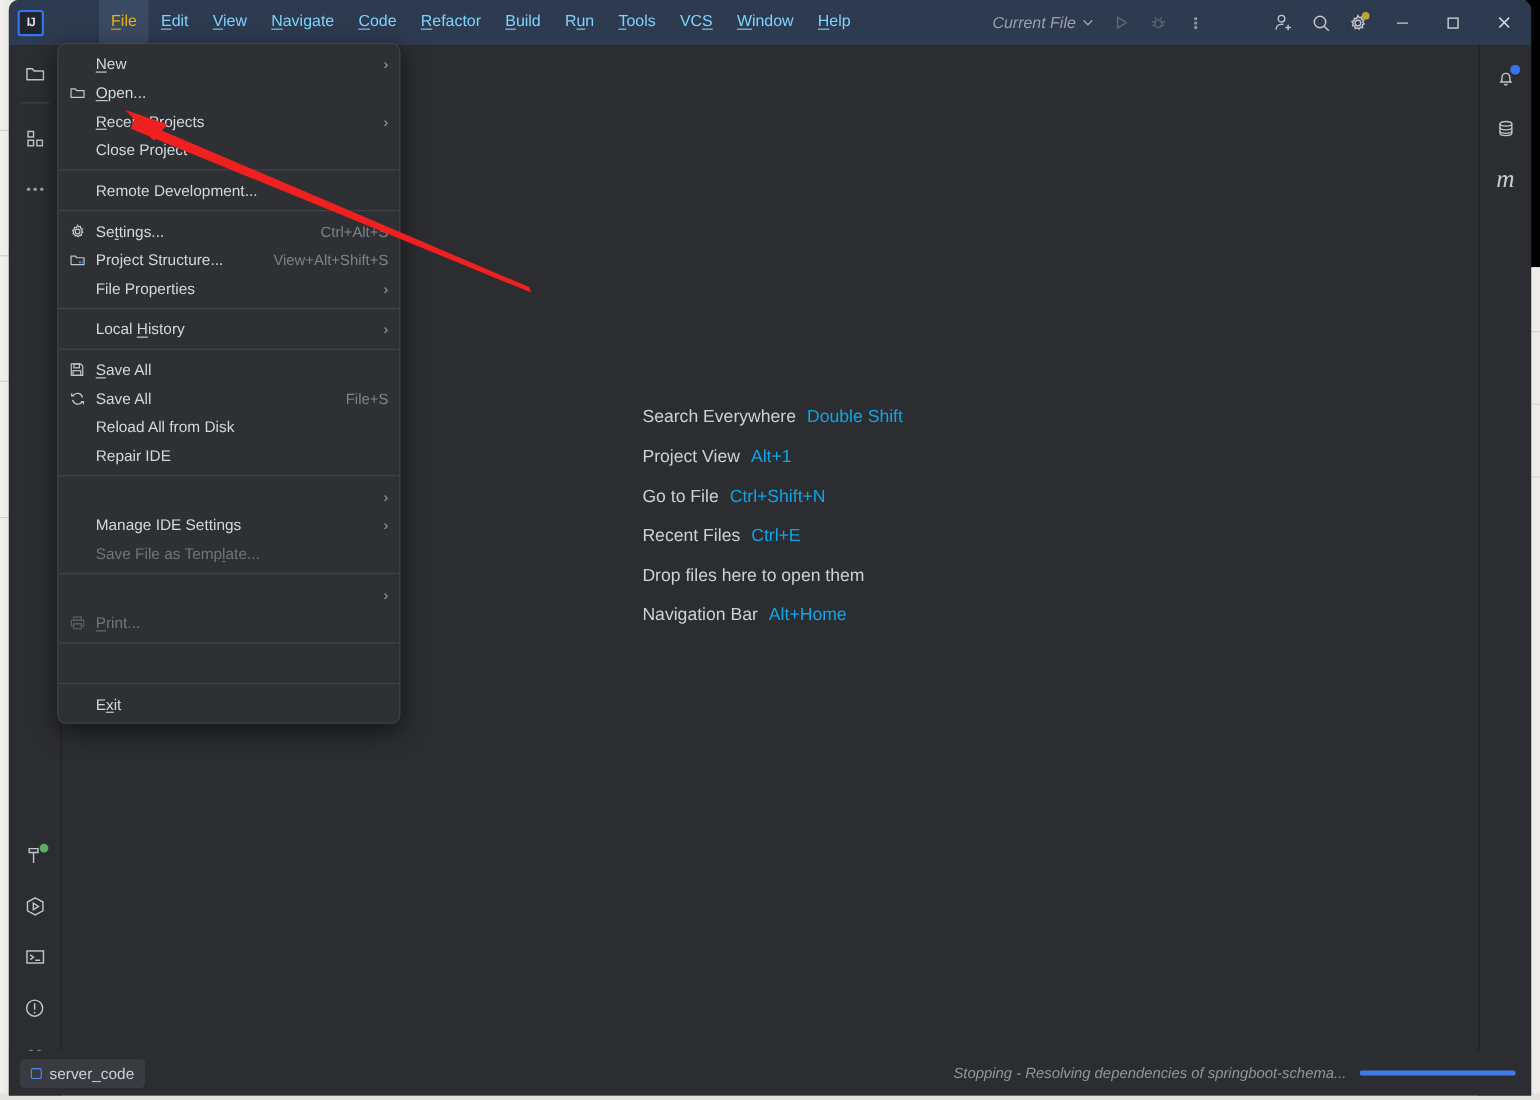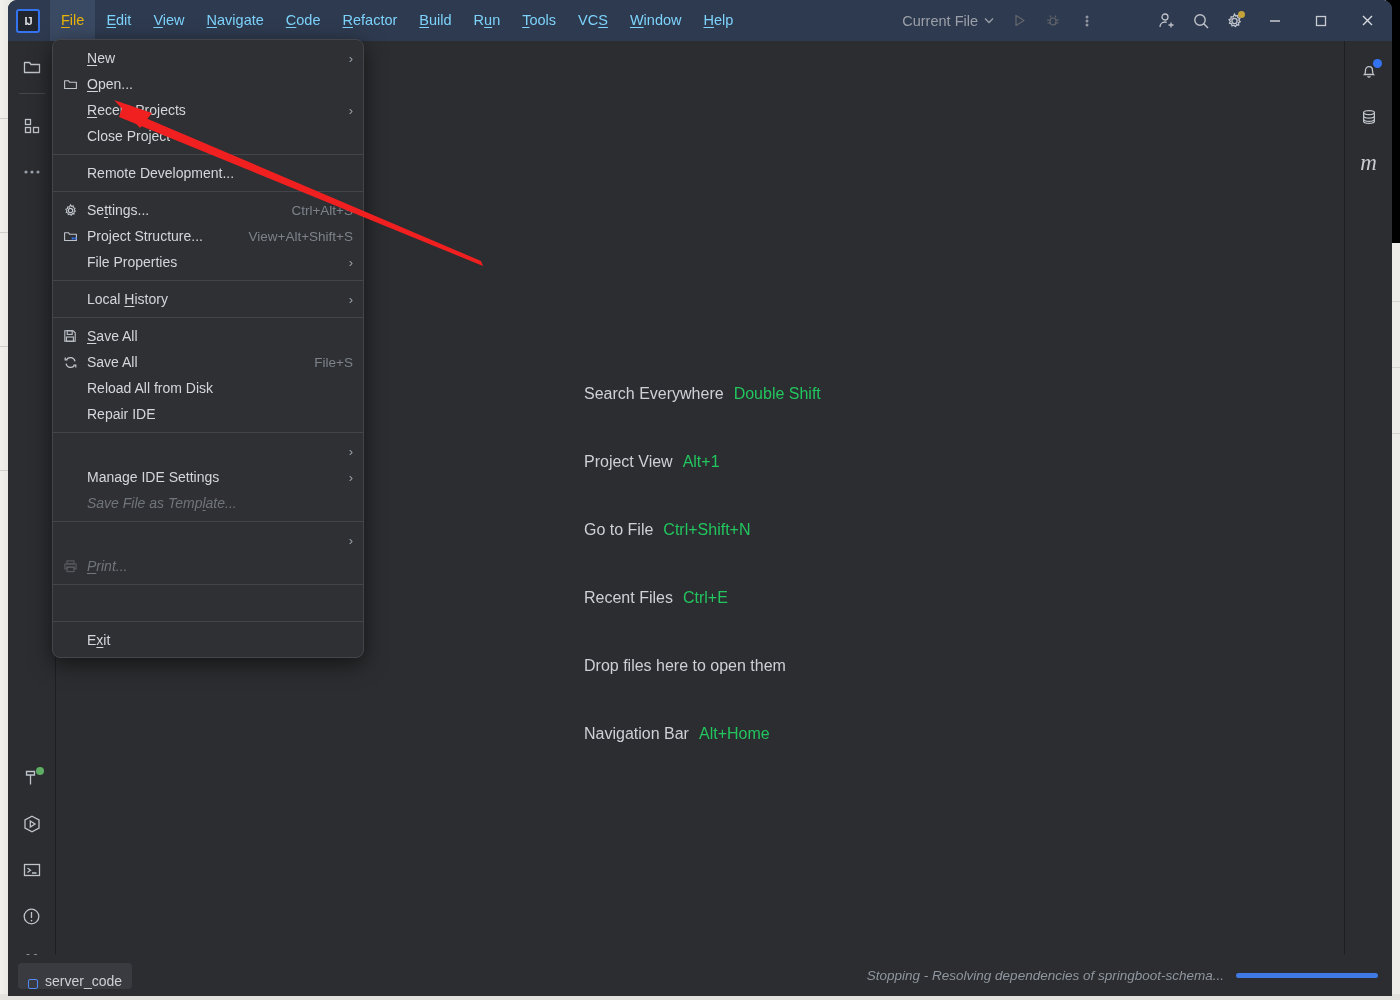--- a/index.html
+++ b/index.html
@@ -24,39 +24,39 @@
     position: absolute; left: 8px; top: 0; width: 1384px; height: 996px;
     background: #2b2d30;
     border-radius: 9px 9px 0 0;
     overflow: hidden;
   }
 
   
   .titlebar {
     position: relative; height: 41px; width: 100%;
     background: #2e3a4f;
-    display: flex; align-items: center;
+    display: flex; align-items: center; gap: 40px;
   }
   .ij-logo {
     width: 24px; height: 24px; margin-left: 8px; margin-right: 10px;
     border: 2px solid #3574f0; border-radius: 3px;
     background: #20252e;
     display:flex; align-items:center; justify-content:center;
     font-size: 11px; color:#dfe1e5; font-weight:bold; letter-spacing:-1px;
   }
   .menubar { display: flex; align-items: center; height: 41px; }
   .menubar .mi {
     padding: 0 11px; height: 41px; line-height: 41px;
     font-size: 14.5px; color: #7dd3fc; cursor: default; white-space: nowrap;
   }
   .menubar .mi.active { background: #3b4a63; color:#eab308; }
   .menubar .mi u { text-decoration: underline; text-underline-offset: 2px; }
 
   .tb-right { margin-left:auto; display:flex; align-items:center; height:41px; padding-right: 2px; }
-  .runcfg { display:flex; align-items:center; gap:6px; color:#9ba0a8; font-size:14.5px; padding:0 8px; }
+  .runcfg { display:flex; align-items:center; gap:6px; color:#9ba0a8; font-size:14.5px; padding:0 8px;font-style:italic; }
   .tbicon { width: 34px; height:41px; display:flex; align-items:center; justify-content:center; }
   .tbicon svg { display:block; }
   .wbtn { width: 46px; height: 41px; display:flex; align-items:center; justify-content:center; }
   .gear-dot { position:absolute; width:7px; height:7px; border-radius:50%; background:#c4a23a; top:11px; right:7px;}
 
   
   .leftstrip {
     position: absolute; left: 0; top: 41px; width: 48px; height: 955px;
     background: #2b2d30; border-right: 1px solid #1e1f22;
     display: flex; flex-direction: column; align-items: center;
@@ -74,31 +74,31 @@
   }
   .bluedot { position:absolute; width:9px; height:9px; border-radius:50%; background:#3574f0; top:8px; right:7px; }
   .mglyph { font-family:"Liberation Serif", serif; font-style: italic; font-size: 23px; color:#c9ccd1; }
 
   
   .editor {
     position: absolute; left: 48px; top: 41px; right: 48px; bottom: 41px;
     background: #2b2d30;
   }
   .shortcuts { position: absolute; left: 528px; top: 312px; }
-  .sc-row { height: 36px; display:flex; align-items:flex-start; gap: 10px; margin-top: 32px; }
+  .sc-row { height: 36px; display:flex; align-items:flex-end; gap: 10px; }
   .sc-label { font-size: 16px; color: #ced0d6; }
-  .sc-key { font-size: 16px; color: #22c55e; }
+  .sc-key { font-size: 16px; color: #0ea5e9; }
 
   
   .statusbar {
     position: absolute; left: 0; bottom: 0; width: 100%; height: 41px;
     background: #2b2d30; display:flex; align-items:center;
   }
   .status-proj {
-    margin-left: 10px; height: 26px; display:flex; align-items:flex-end; gap:7px;
+    margin-left: 10px; height: 26px; display:flex; align-items:center; gap:7px;
     background: #393b40; border-radius: 4px; padding: 0 10px;
     font-size: 14px; color: #ced0d6;
   }
   .proj-sq { width:10px; height:10px; border: 1.6px solid #548af7; border-radius:2px; }
   .status-right { margin-left:auto; display:flex; align-items:center; gap:12px; padding-right: 14px; }
   .status-msg { font-size: 13.5px; color: #9096a0; font-style: italic; }
   .progressbar { width: 142px; height: 5px; border-radius: 3px; background:#3f4busy; background:#40434a; overflow:hidden; }
   .progressbar > i { display:block; height:100%; background:#3f7ae4; }
 
   
@@ -110,21 +110,21 @@
     z-index: 40;
   }
   .menu .row {
     height: 26px; display: flex; align-items: center;
     padding: 0 10px 0 10px; font-size: 14px; color: #d4d6db; white-space: nowrap;
   }
   .menu .row .ic { width: 24px; flex: 0 0 24px; display:flex; align-items:center; }
   .menu .row .lbl { flex: 1 1 auto; }
   .menu .row .acc { color: #7d828b; font-size: 13.5px; margin-left: 14px; }
   .menu .row .arrow { color: #9aa0a8; font-size: 13px; margin-left: 14px; }
-  .menu .row.disabled { color: #70747b; font-style: italic; }
+  .menu .row.disabled { color: #70747b; }
   .menu .row.disabled .ic svg { opacity: .45; }
   .menu .msep { height: 1px; background: #43454a; margin: 5px 0; }
   .menu u { text-decoration: underline; text-underline-offset: 2px; }
 
   
   .annot { position:absolute; left:0; top:0; width:1400px; height:1000px; pointer-events:none; z-index: 80; }
 </style>
 </head>
 <body>
 

